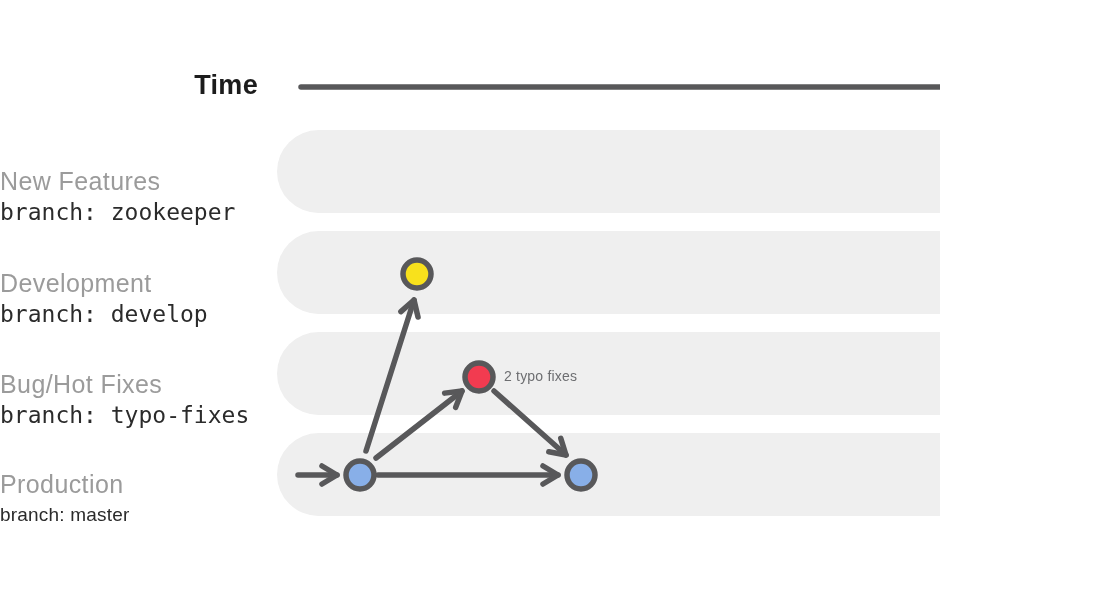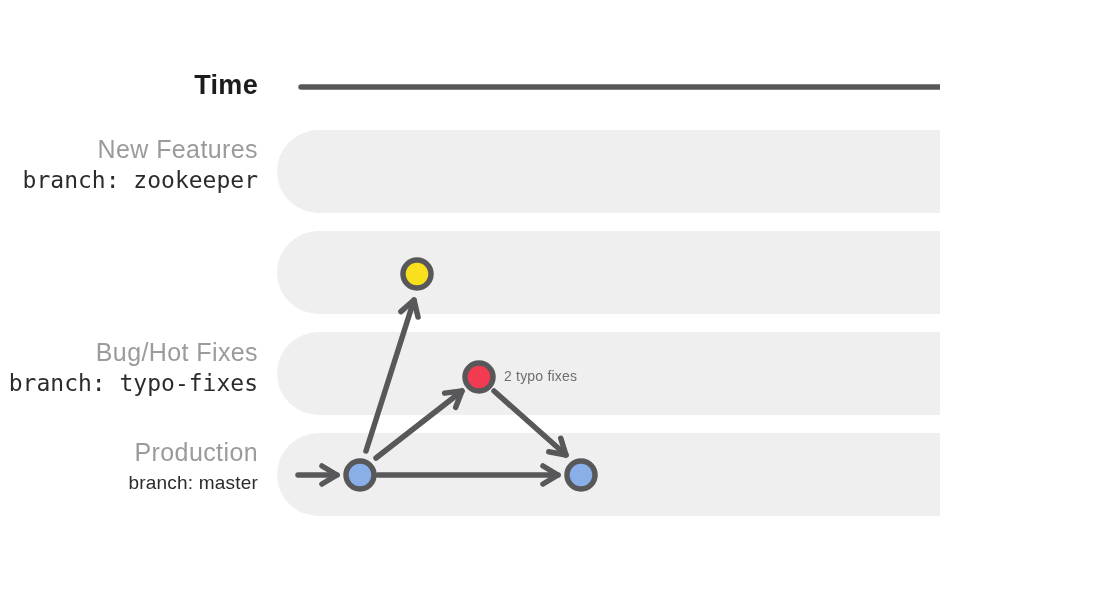--- a/index.html
+++ b/index.html
@@ -42,21 +42,22 @@
     border-radius: 41.5px;
   }
   .lane-0 { top: 130px; }
   .lane-1 { top: 231px; width: 726px; }
   .lane-2 { top: 332px; }
   .lane-3 { top: 433px; }
   .lane-label {
     position: absolute;
     left: 0;
     width: 258px;
-    text-align: right;
+    text-align: left;
+    margin-top: 32px;
   }
   .lane-label-0 { top: 134px; }
   .lane-label-1 { top: 236px; }
   .lane-label-2 { top: 337px; }
   .lane-label-3 { top: 437px; }
   .lane-title {
     font-size: 25px;
     line-height: 30px;
     letter-spacing: 0.4px;
     color: var(--lane-title);
@@ -116,20 +117,24 @@
 
   <div class="lane lane-0"></div>
   <div class="lane lane-1"></div>
   <div class="lane lane-2"></div>
   <div class="lane lane-3"></div>
 
   <div class="lane-label lane-label-0">
     <div class="lane-title">New Features</div>
     <div class="lane-branch">branch: zookeeper</div>
   </div>
+  <div class="lane-label lane-label-1">
+    <div class="lane-title">Development</div>
+    <div class="lane-branch">branch: develop</div>
+  </div>
   <div class="lane-label lane-label-2">
     <div class="lane-title">Bug/Hot Fixes</div>
     <div class="lane-branch">branch: typo-fixes</div>
   </div>
   <div class="lane-label lane-label-3">
     <div class="lane-title">Production</div>
     <div class="lane-branch sans">branch: master</div>
   </div>
 
   <svg class="overlay" viewBox="0 0 1100 614" aria-hidden="true">

